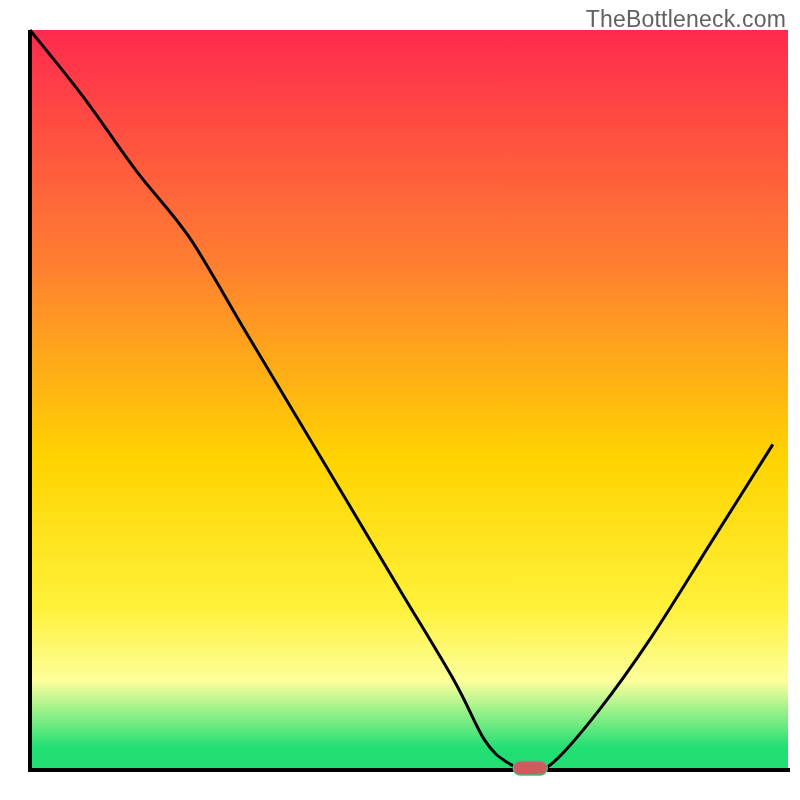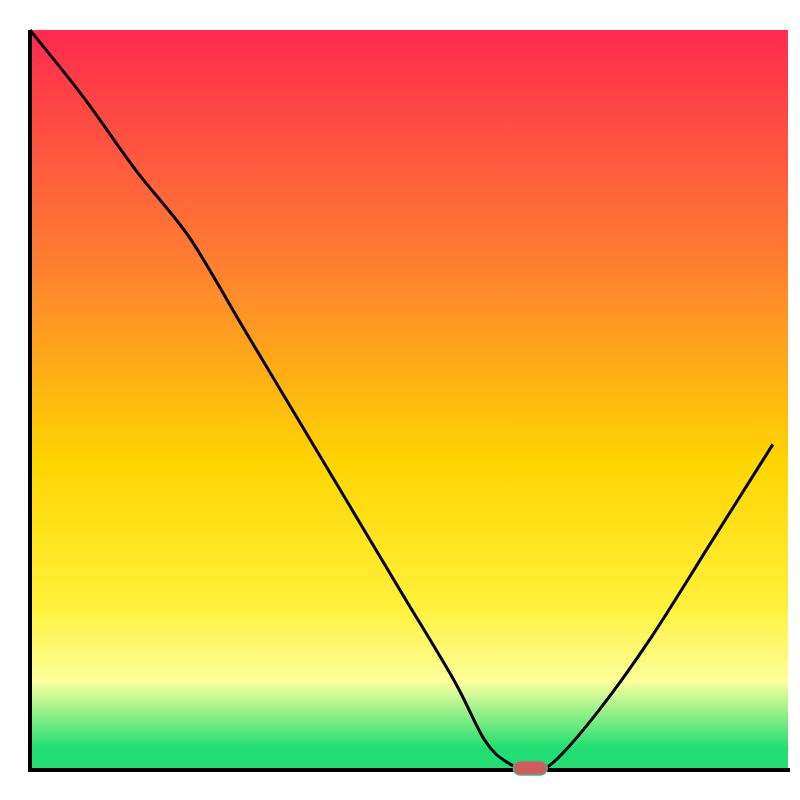--- a/index.html
+++ b/index.html
@@ -50,13 +50,14 @@
     <rect id="plot-bg" x="30" y="30" width="758" height="740" fill="url(#bg)"></rect>
 
     <line id="y-axis" x1="30" y1="30" x2="30" y2="772" stroke="#000000" stroke-width="4"></line>
     <line id="x-axis" x1="28" y1="770" x2="790" y2="770" stroke="#000000" stroke-width="4"></line>
 
     <path id="curve" d="M 30 30 C 38.843333333333334 41.1, 65.37333333333333 73.1666666666667, 83.06 96.60000000000002 C 100.74666666666667 120.03333333333335, 118.43333333333334 147.16666666666657, 136.12 170.5999999999999 C 153.80666666666667 194.03333333333325, 171.49333333333334 211.30000000000004, 189.18 237.20000000000005 C 206.86666666666667 263.1000000000001, 224.55333333333334 296.4, 242.24 326 C 259.9266666666667 355.6, 277.61333333333334 385.2, 295.3 414.8 C 312.9866666666667 444.40000000000003, 330.67333333333335 474, 348.36 503.6 C 366.0466666666667 533.2, 383.73333333333335 562.8, 401.42 592.4 C 419.1066666666667 622, 440.58333333333337 656.5333333333334, 454.48 681.2 C 468.37666666666667 705.8666666666667, 475.9566666666667 726.8333333333333, 484.8 740.4 C 493.6433333333333 753.9666666666667, 499.96000000000004 757.6666666666667, 507.54 762.6 C 515.12 767.5333333333333, 522.6999999999999 770, 530.28 770 C 537.86 770, 541.65 772.4666666666667, 553.02 762.6 C 564.39 752.7333333333333, 582.0766666666667 731.7666666666667, 598.5 710.8 C 614.9233333333333 689.8333333333333, 632.6099999999999 665.1666666666666, 651.56 636.8 C 670.51 608.4333333333333, 691.9866666666667 572.6666666666667, 712.2 540.6 C 732.4133333333334 508.53333333333336, 762.7333333333333 460.43333333333334, 772.84 444.4" fill="none" stroke="#000000" stroke-width="3"></path>
 
     <rect id="marker" x="513.28" y="761" width="34" height="14" rx="7" ry="7" fill="#d25a5f" stroke="#52b77e" stroke-width="1.5"></rect>
   </svg>
 
+  <div class="watermark">TheBottleneck.com</div>
 </div>
 
 </body></html>

